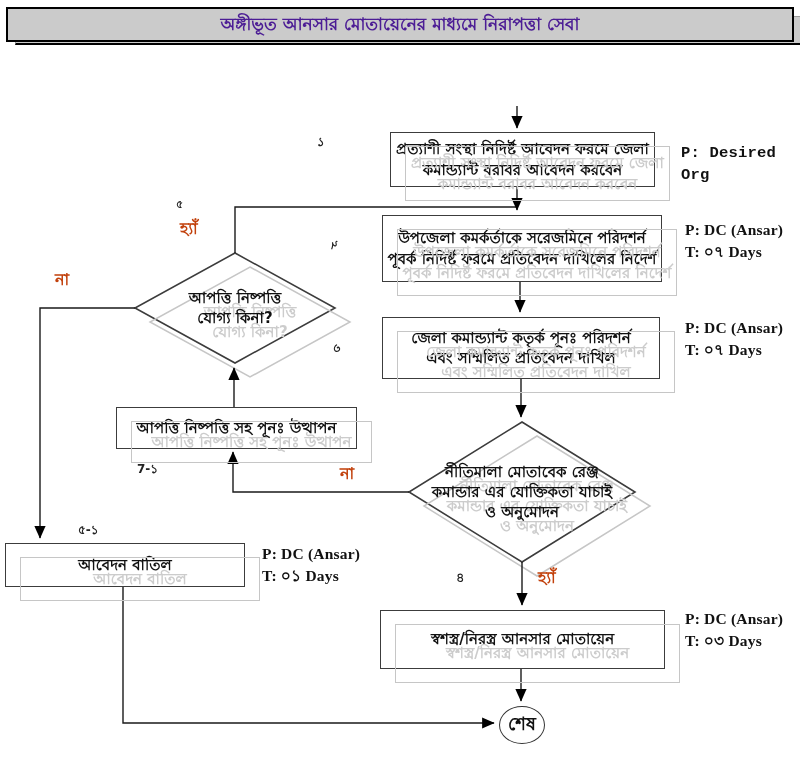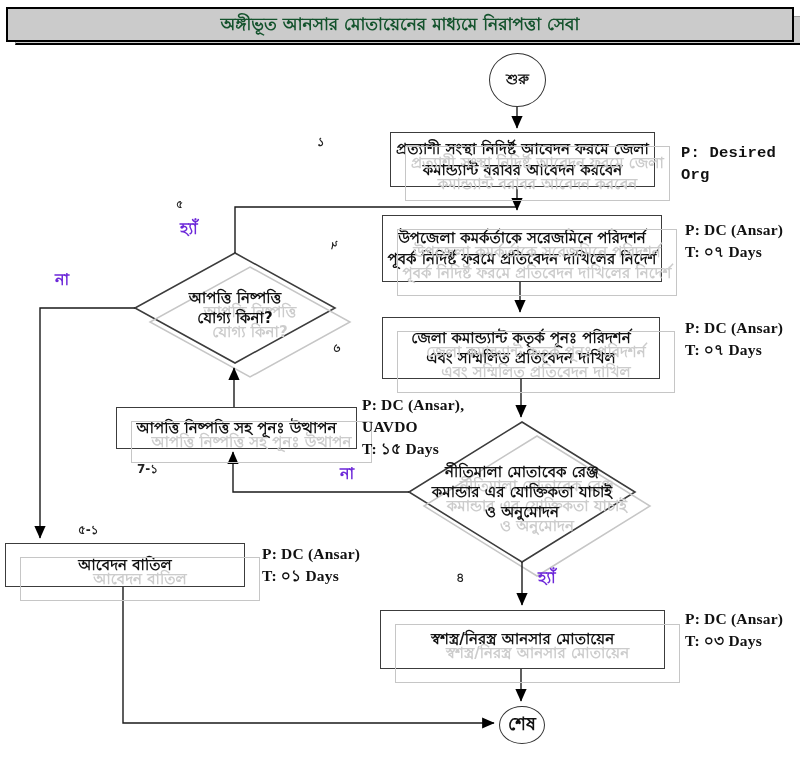--- a/index.html
+++ b/index.html
@@ -1,21 +1,21 @@
 <!DOCTYPE html>
 <html><head>
 <meta charset="utf-8">
 <style>
   html,body{margin:0;padding:0;background:#fff;}
   .stage{position:relative;width:800px;height:779px;background:#fff;overflow:hidden;
          font-family:"DejaVu Sans",sans-serif;}
   
   .titlebar{position:absolute;left:6px;top:7px;width:784px;height:31px;background:#cbcbcb;
             border:2px solid #000;display:flex;align-items:center;justify-content:center;z-index:2;}
-  .titlebar .t{font-size:17px;font-weight:bold;color:#14532d;}
+  .titlebar .t{font-size:17px;font-weight:bold;color:#4c1d95;}
   .titlebar-ghost{position:absolute;left:15px;top:16px;width:785px;height:26px;background:#cbcbcb;
             border:1px solid #9a9a9a;border-bottom:2px solid #000;z-index:1;}
   
   svg.wires{position:absolute;left:0;top:0;z-index:2;}
   .edge{stroke:#1a1a1a;stroke-width:1.4;fill:none;}
   .dmain{fill:#fff;stroke:#3c3c3c;stroke-width:1.6;}
   .dghost{fill:none;stroke:#c6c6c6;stroke-width:1.5;}
   
   .node{position:absolute;border:1.6px solid #3c3c3c;background:#fff;display:flex;align-items:center;
         justify-content:center;text-align:center;z-index:3;}
@@ -27,21 +27,21 @@
   .oval{position:absolute;border:1.6px solid #333;border-radius:50%;background:#fff;display:flex;
         align-items:center;justify-content:center;z-index:3;font-weight:600;color:#111;}
   
   .dtxt{position:absolute;display:flex;align-items:center;justify-content:center;text-align:center;
         z-index:5;font-size:15px;font-weight:600;white-space:pre-line;line-height:1.35;color:#111;}
   .dtxt.ghost{color:#cccccc;z-index:4;pointer-events:none;}
   
   .anno{position:absolute;font-family:"Liberation Serif",serif;font-size:15.5px;font-weight:600;
         color:#111;line-height:22px;white-space:pre-line;z-index:6;letter-spacing:0.2px;}
   
-  .elabel{position:absolute;font-size:16px;font-weight:600;color:#6d28d9;z-index:6;}
+  .elabel{position:absolute;font-size:16px;font-weight:600;color:#c2410c;z-index:6;}
   .step{position:absolute;font-size:12px;font-weight:600;color:#222;z-index:6;}
 </style>
 </head>
 <body>
 
 <div class="stage">
 
   <div class="titlebar-ghost"></div>
   <div class="titlebar">
     <span class="t">অঙ্গীভূত আনসার মোতায়েনের মাধ্যমে নিরাপত্তা সেবা</span>
@@ -66,23 +66,20 @@
     <path class="edge" d="M520,280 L520,312" marker-end="url(#arw)"></path>
     <path class="edge" d="M521,377 L521,417" marker-end="url(#arw)"></path>
     <path class="edge" d="M522,562 L522,605" marker-end="url(#arw)"></path>
     <path class="edge" d="M409,492 L233,492 L233,452" marker-end="url(#arw)"></path>
     <path class="edge" d="M234,407 L234,368" marker-end="url(#arw)"></path>
     <path class="edge" d="M135,308 L40,308 L40,538" marker-end="url(#arw)"></path>
     <path class="edge" d="M123,585 L123,723 L494,723" marker-end="url(#arw)"></path>
     <path class="edge" d="M521,667 L521,701" marker-end="url(#arw)"></path>
   </svg>
 
-  <div class="oval" style="left:489px;top:53px;width:55px;height:52px;font-size:14px;">
-    <span>শুরু</span>
-  </div>
   <div class="oval" style="left:499px;top:706px;width:44px;height:36px;font-size:18px;">
     <span>শেষ</span>
   </div>
 
   <div class="node" style="left:390px;top:132px;width:263px;height:53px;">
     <span class="txt">প্রত্যাশী সংস্থা নিদির্ষ্ট আবেদন ফরমে জেলা
 কমান্ড্যান্ট বরাবর আবেদন করবেন</span>
   </div>
   <div class="gnode" style="left:405px;top:146px;width:263px;height:53px;">
     <span class="txt">প্রত্যাশী সংস্থা নিদির্ষ্ট আবেদন ফরমে জেলা
@@ -151,21 +148,18 @@
   <div class="elabel" style="left:180px;top:216px;">হ্যাঁ</div>
   <div class="elabel" style="left:538px;top:565px;">হ্যাঁ</div>
   <div class="elabel" style="left:55px;top:267px;">না</div>
   <div class="elabel" style="left:340px;top:461px;">না</div>
 
   <div class="anno" style="left:681px;top:142px;font-family:Liberation Mono, monospace;">P: Desired Org</div>
   <div class="anno" style="left:685px;top:219px;">P: DC (Ansar)
 T: ০৭ Days</div>
   <div class="anno" style="left:685px;top:317px;">P: DC (Ansar)
 T: ০৭ Days</div>
-  <div class="anno" style="left:362px;top:394px;">P: DC (Ansar),
-UAVDO
-T: ১৫ Days</div>
   <div class="anno" style="left:262px;top:543px;">P: DC (Ansar)
 T: ০১ Days</div>
   <div class="anno" style="left:685px;top:608px;">P: DC (Ansar)
 T: ০৩ Days</div>
 
 </div>
 
 </body></html>

